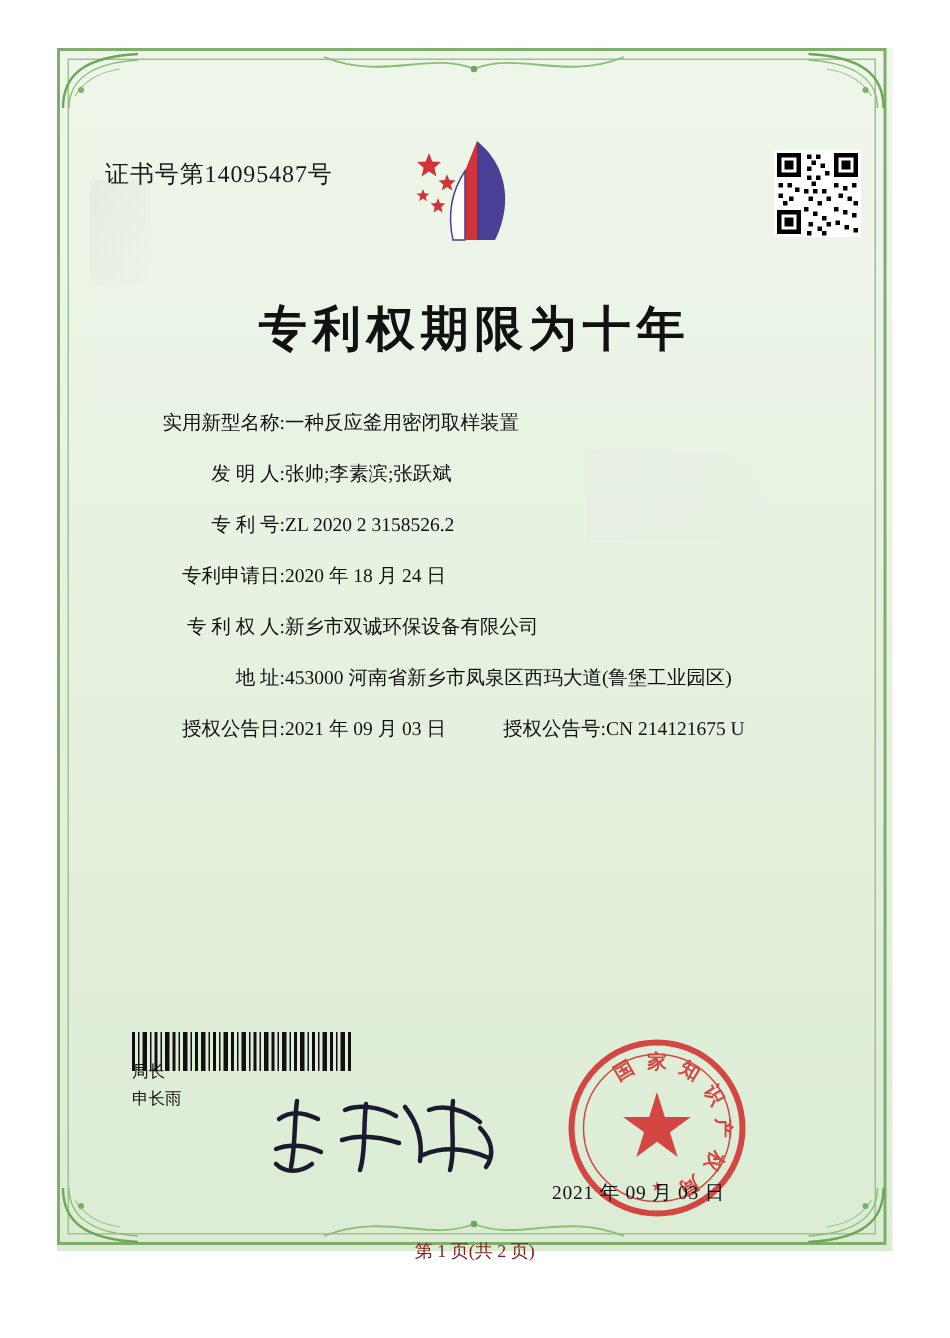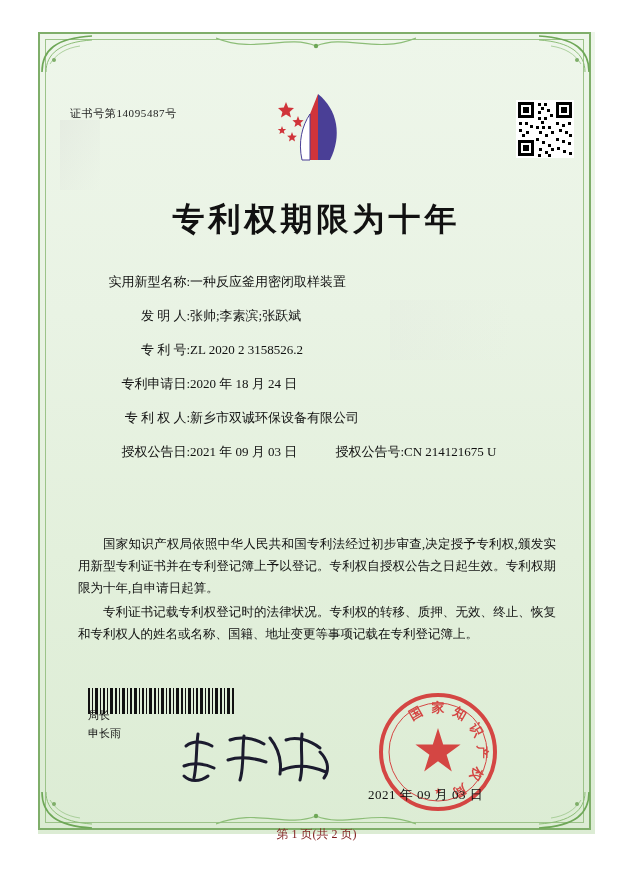--- a/index.html
+++ b/index.html
@@ -60,21 +60,21 @@
   .edge-deco {
     position: absolute;
     pointer-events: none;
   }
 
   
   .cert-no {
     position: absolute;
     left: 70px;
     top: 106px;
-    font-size: 11px;
+    font-size: 16px;
     letter-spacing: 0.6px;
     color: #1a1a1a;
     font-family: "Liberation Serif", serif;
   }
 
   
   .logo {
     position: absolute;
     left: 272px;
     top: 88px;
@@ -359,29 +359,28 @@
     </div>
     <div class="field-row">
       <span class="field-label lbl-w1">专 利 号:</span><span class="field-value">ZL 2020 2 3158526.2</span>
     </div>
     <div class="field-row">
       <span class="field-label lbl-w1">专利申请日:</span><span class="field-value">2020 年 18 月 24 日</span>
     </div>
     <div class="field-row">
       <span class="field-label lbl-w1">专 利 权 人:</span><span class="field-value">新乡市双诚环保设备有限公司</span>
     </div>
+    <div class="field-row">
+      <span class="field-label lbl-w1">地        址:</span><span class="field-value">453000 河南省新乡市凤泉区西玛大道(鲁堡工业园区)</span>
+    </div>
     <div class="field-row" style="height:30px;">
       <span class="row-split-left"><span class="field-label lbl-w1">授权公告日:</span><span class="field-value">2021 年 09 月 03 日</span></span><span class="field-label" style="display:inline-block;width:86px;">授权公告号:</span><span class="field-value">CN 214121675 U</span>
     </div>
   </div>
 
-  <div class="paras">
-    <p class="para">国家知识产权局依照中华人民共和国专利法经过初步审查,决定授予专利权,颁发实用新型专利证书并在专利登记簿上予以登记。专利权自授权公告之日起生效。专利权期限为十年,自申请日起算。</p>
-    <p class="para">专利证书记载专利权登记时的法律状况。专利权的转移、质押、无效、终止、恢复和专利权人的姓名或名称、国籍、地址变更等事项记载在专利登记簿上。</p>
-  </div>
 
   <div class="barcode">
     <svg width="148" height="26" viewBox="0 0 148 26">
       <g fill="#111">
         <rect x="0" y="0" width="2" height="26"></rect>
           <rect x="4" y="0" width="1" height="26"></rect>
         <rect x="7" y="0" width="3" height="26"></rect>
           <rect x="12" y="0" width="1" height="26"></rect>
         <rect x="15" y="0" width="2" height="26"></rect>
           <rect x="19" y="0" width="1" height="26"></rect>

